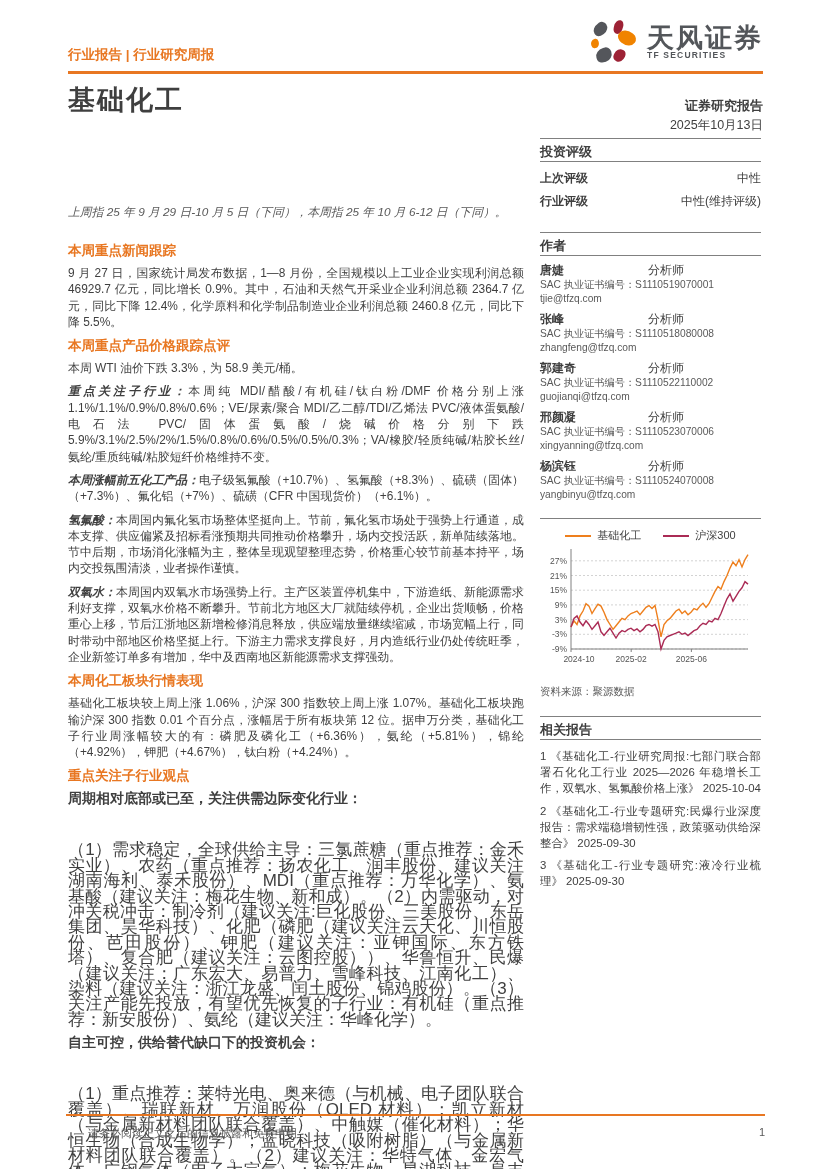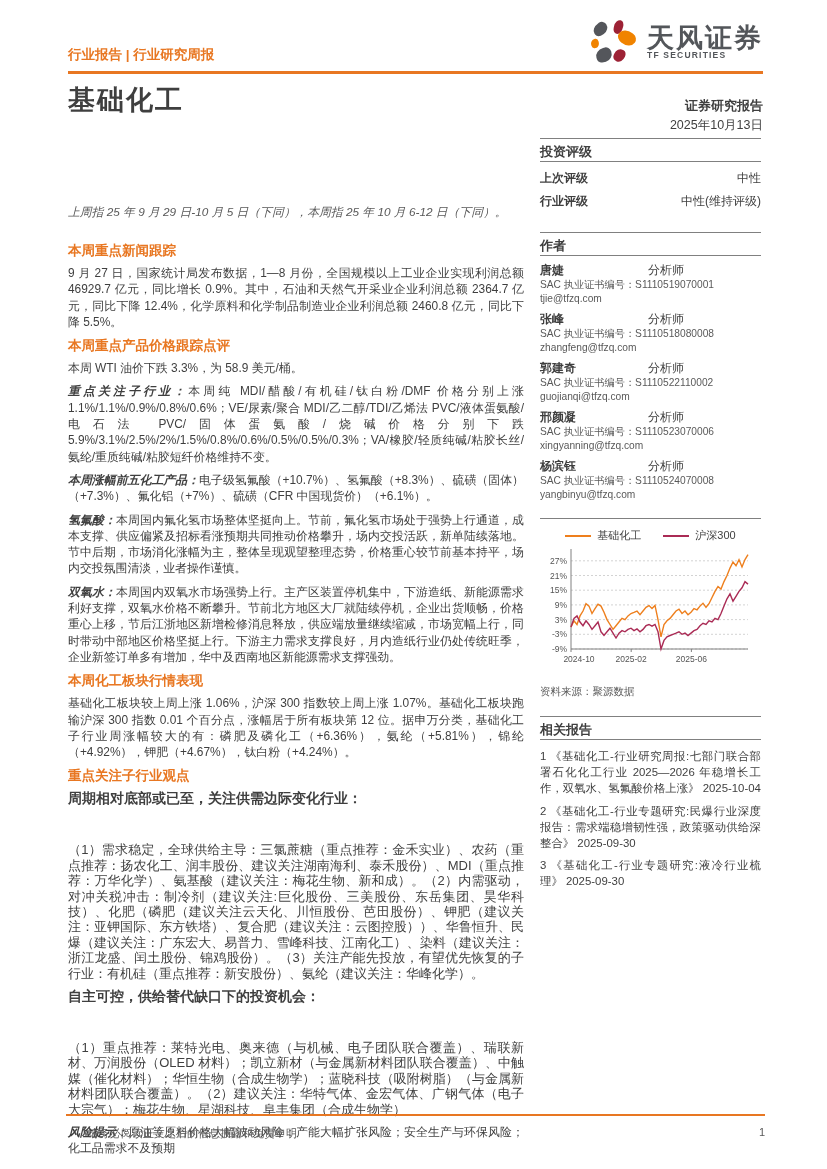--- a/index.html
+++ b/index.html
@@ -23,21 +23,21 @@
   .headline { position:absolute; left:68px; top:134px; width:456px; border-top:3px solid #e87722;
               border-bottom:3px solid #e87722; padding:7px 0 8px; font-size:15.5px; font-weight:bold;
               line-height:24px; color:#3f3f3f; }
 
   
   .left-col { position:absolute; left:68px; top:205px; width:456px; }
   .blk-intro { font-style:italic; color:#595959; font-size:11.8px; margin-bottom:21px; }
   .blk-h { color:#e87722; font-weight:bold; font-size:13.5px; margin:7px 0 5px; }
   .blk-sub { font-weight:bold; font-size:14px; margin:2px 0 4px; }
   .blk-p { font-size:11.9px; line-height:16.3px; text-align:justify; margin-bottom:7px; }
-  .blk-p.sm { font-size:13px; line-height:15.4px;margin-top:34px; }
+  .blk-p.sm { font-size:17px; line-height:15.4px;margin-top:34px; }
   .blk-p .lead { font-weight:bold;font-style:italic; }
 
   
   .right-col { position:absolute; left:540px; top:138px; width:221px; }
   .rcsec { border-top:1px solid #808080; }
   .rctitle { font-weight:bold; font-size:13px; color:#3f3f3f; padding:4px 0 0; border-bottom:1px solid #808080; }
   .rating-rows { padding:5px 0 2px; }
   .rrow { display:flex; justify-content:space-between; font-size:12px; padding:3px 0; }
   .rrow .rlabel { font-weight:bold; }
   .sec-gap { margin-bottom:17px; }

